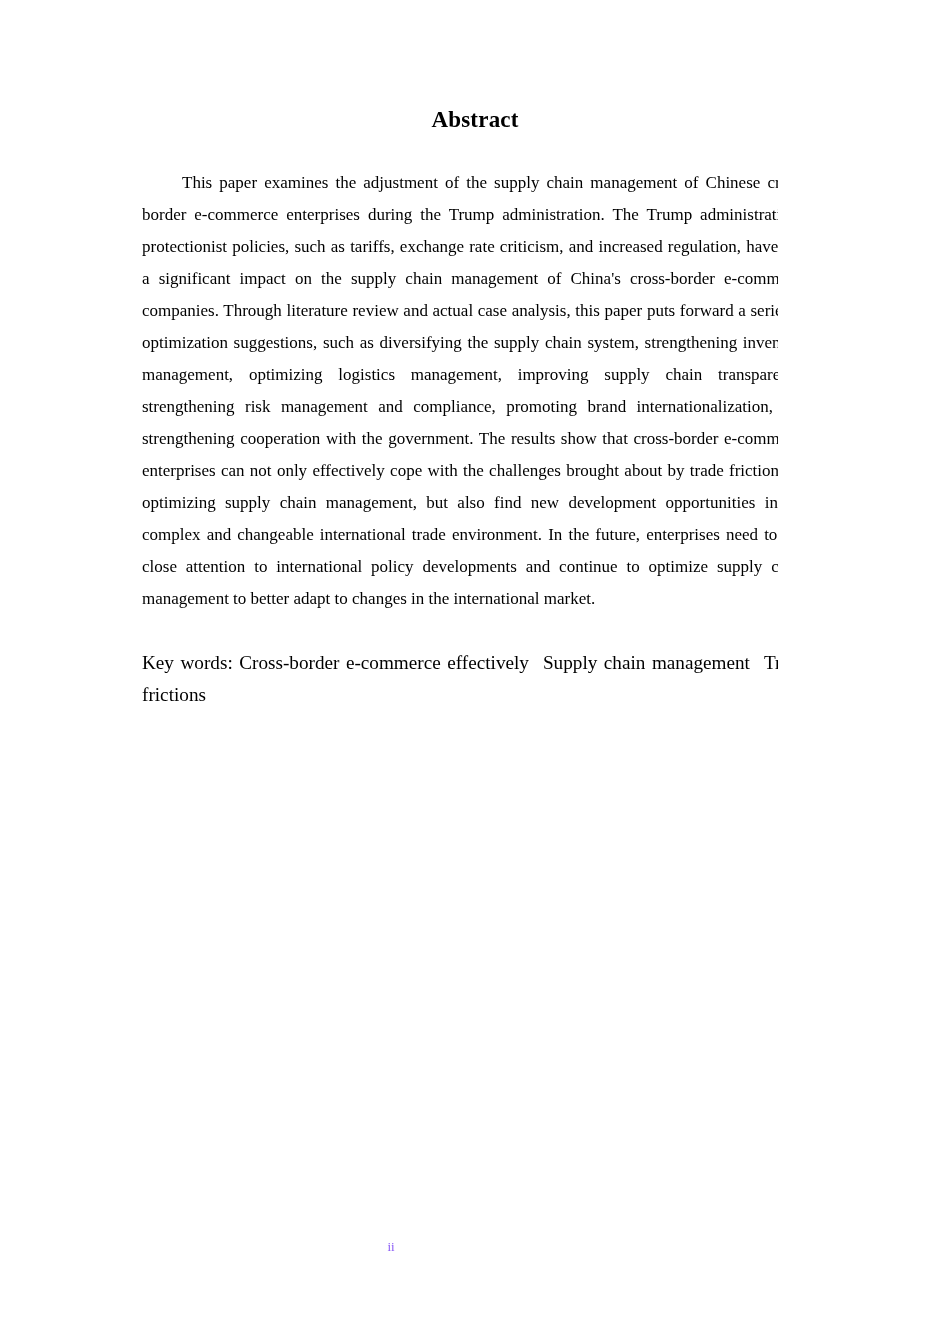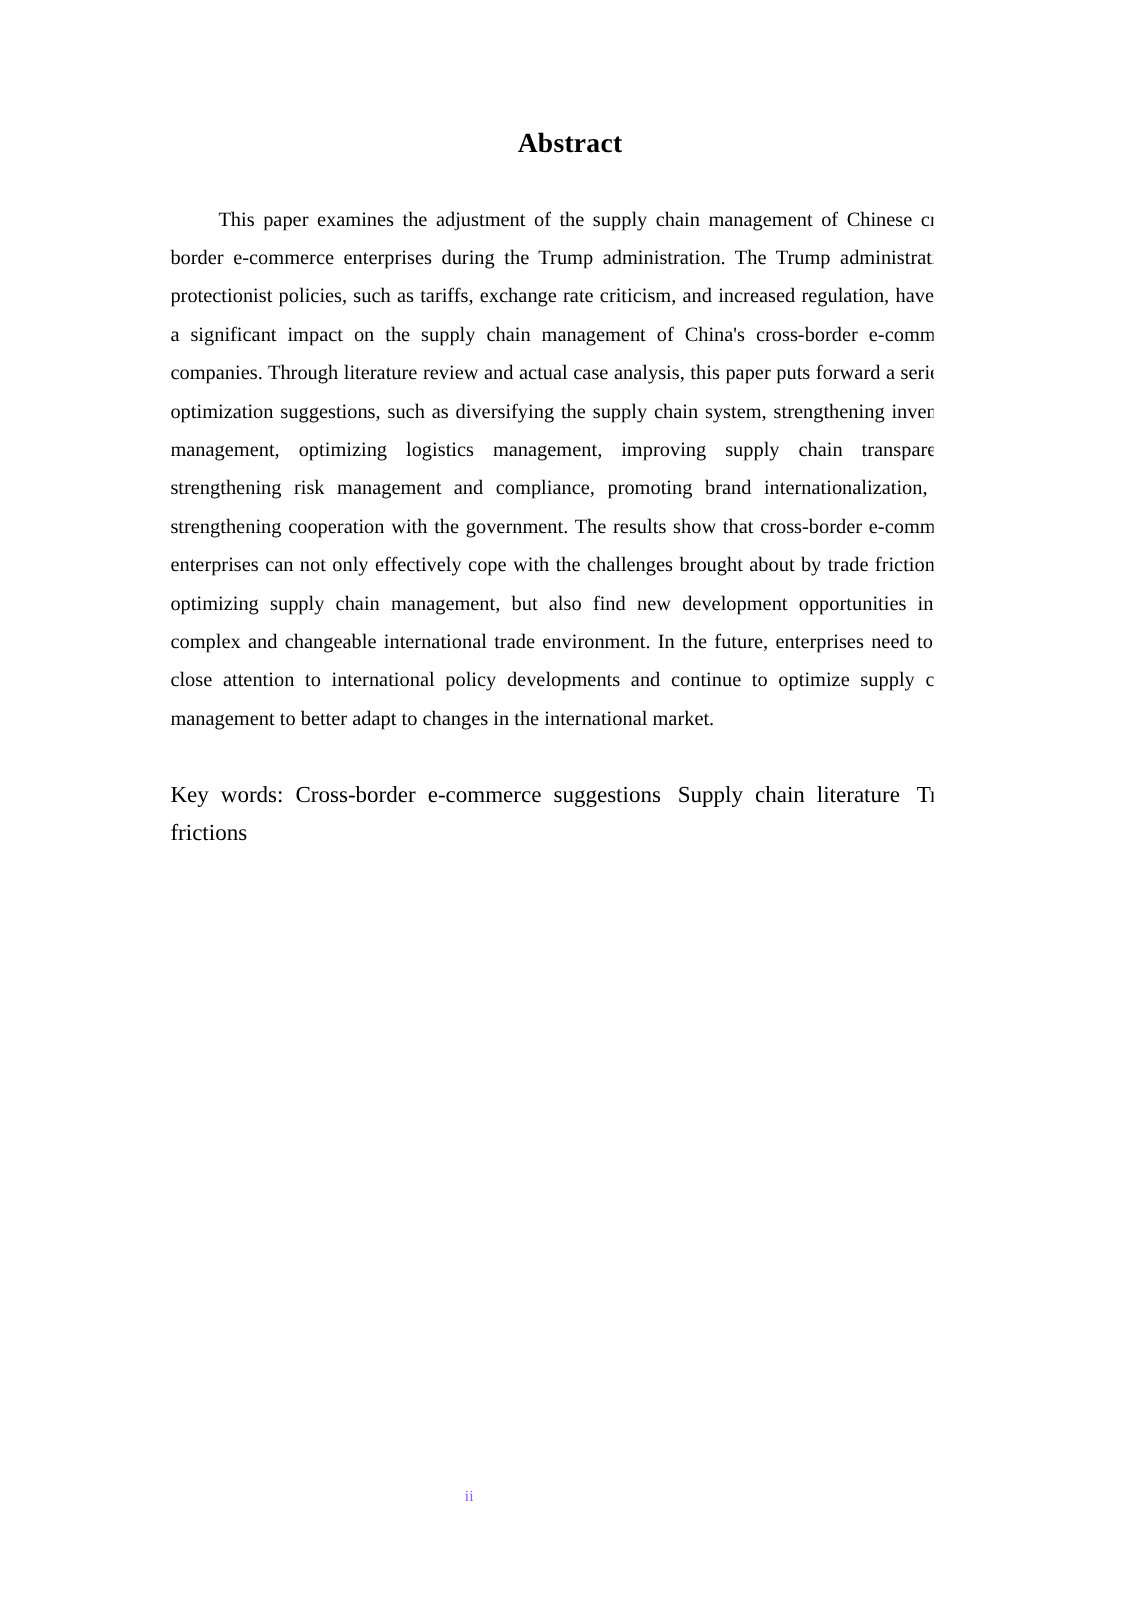--- a/index.html
+++ b/index.html
@@ -94,20 +94,20 @@
     <h1 class="abstract-heading">Abstract</h1>
 
     <div class="spacer-after-heading"></div>
 
     <p class="abstract-body">This paper examines the adjustment of the supply chain management of Chinese cross-border e-commerce enterprises during the Trump administration. The Trump administration's protectionist policies, such as tariffs, exchange rate criticism, and increased regulation, have had a significant impact on the supply chain management of China's cross-border e-commerce companies. Through literature review and actual case analysis, this paper puts forward a series of optimization suggestions, such as diversifying the supply chain system, strengthening inventory management, optimizing logistics management, improving supply chain transparency, strengthening risk management and compliance, promoting brand internationalization, and strengthening cooperation with the government. The results show that cross-border e-commerce enterprises can not only effectively cope with the challenges brought about by trade frictions by optimizing supply chain management, but also find new development opportunities in the complex and changeable international trade environment. In the future, enterprises need to pay close attention to international policy developments and continue to optimize supply chain management to better adapt to changes in the international market.</p>
 
     <div class="spacer-before-keywords"></div>
 
     <p class="keywords-line">
       <span class="kw-label">Key words:</span>
-      <span>Cross-border e-commerce suggestions</span><span class="kw-gap"></span><span>Supply chain literature</span><span class="kw-gap"></span><span>Trade frictions</span>
+      <span>Cross-border e-commerce effectively</span><span class="kw-gap"></span><span>Supply chain management</span><span class="kw-gap"></span><span>Trade frictions</span>
     </p>
 
   </div>
 
   <div class="page-number">ii</div>
 
 </div>
 
 </body></html>

